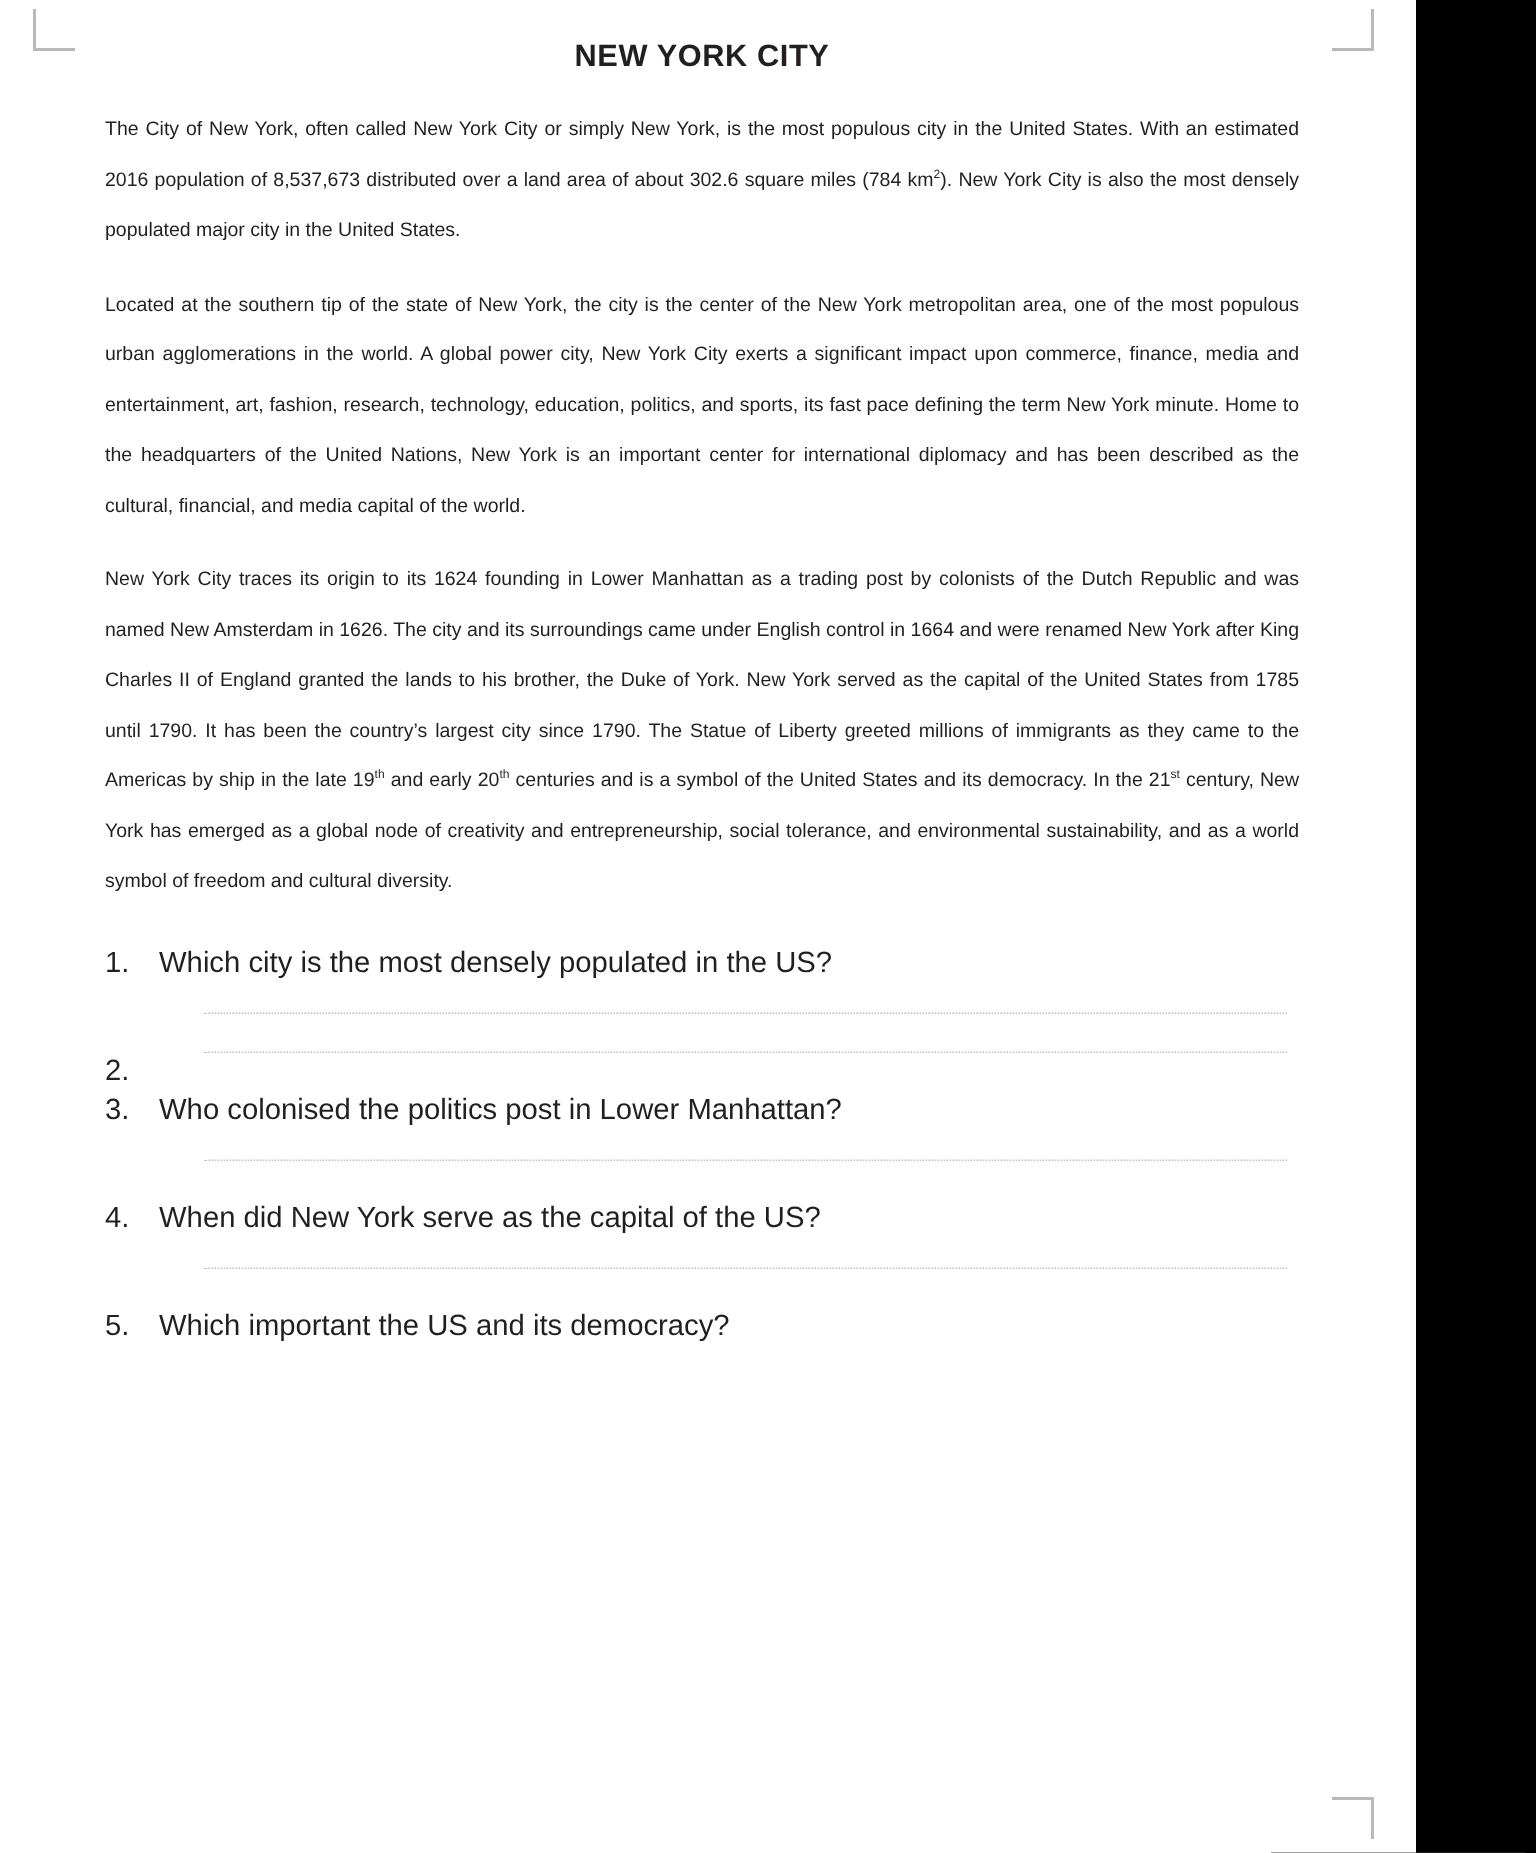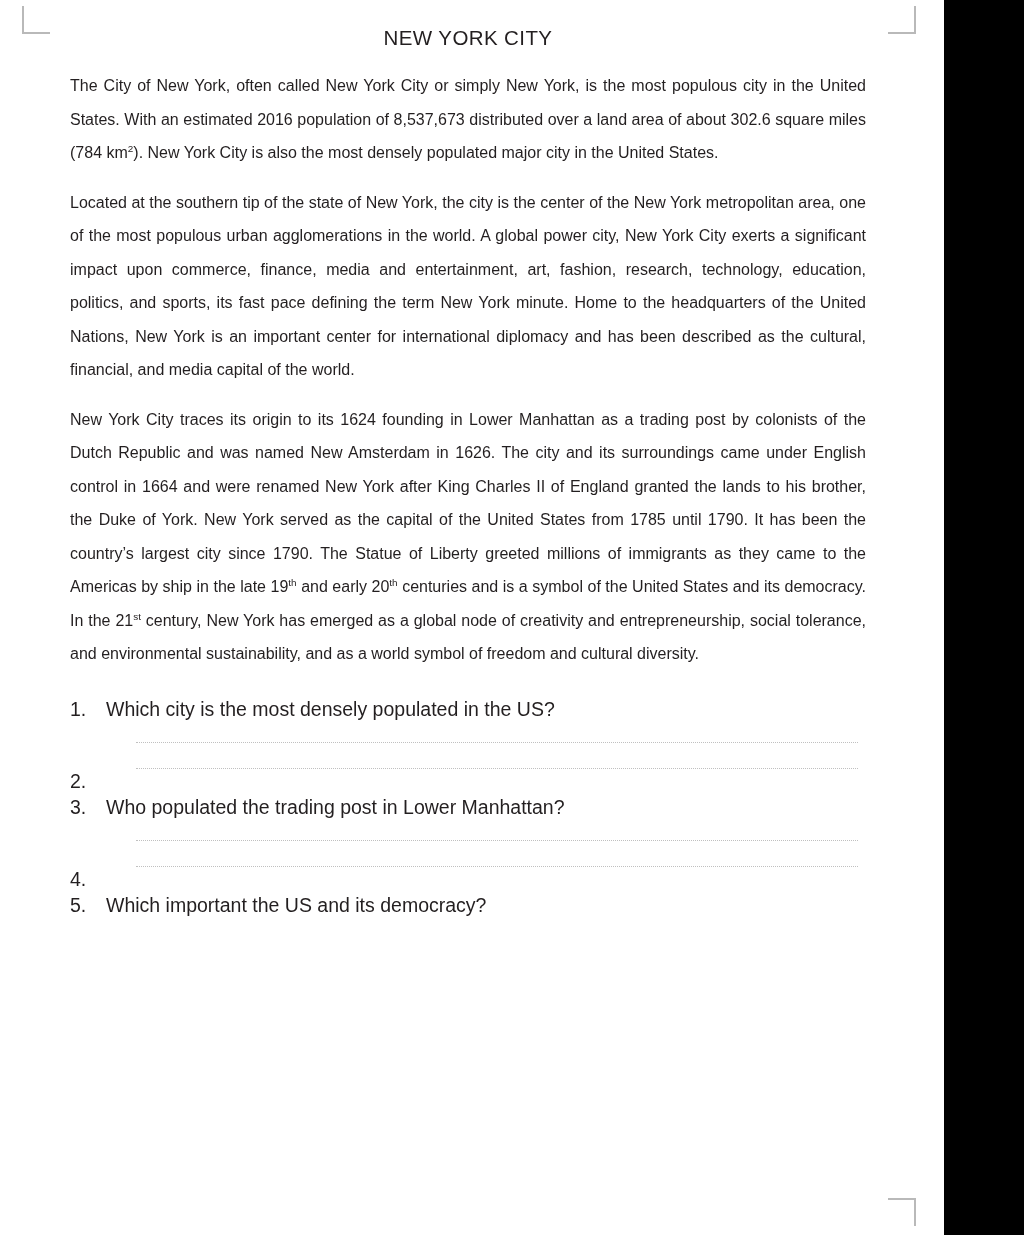--- a/index.html
+++ b/index.html
@@ -39,26 +39,26 @@
   .crop.tl { left: 22px; top: 6px; border-left-width: 2px; border-bottom-width: 2px; }
   .crop.tr { left: 888px; top: 6px; border-right-width: 2px; border-bottom-width: 2px; }
   .crop.br { left: 888px; top: 1198px; border-right-width: 2px; border-top-width: 2px; }
 
   .doc-title {
     text-align: center;
     font-size: 20.5px;
     letter-spacing: 0.4px;
     color: #231f20;
     margin: 26px 0 0 0;
-    font-weight: 400;
+    font-weight: 700;
   }
   p.para {
     text-align: justify;
     text-justify: inter-word;
-    font-size: 16px;
+    font-size: 13px;
     line-height: 33.5px;
     color: #231f20;
     margin: 16px 0 0 0;
     -webkit-hyphens: none;
     hyphens: none;
   }
   p.para.first { margin-top: 19px; }
   sup {
     font-size: 0.62em;
     vertical-align: super;
@@ -121,25 +121,26 @@
         <span class="qnum">1.</span>
         <span>Which city is the most densely populated in the US?</span>
         <div class="answer-line"></div>
       </li>
       <li>
         <span class="qnum">2.</span>
         <div class="answer-line"></div>
       </li>
       <li>
         <span class="qnum">3.</span>
-        <span>Who populated the trading post in Lower Manhattan?</span>
+        <span>Who colonised the politics post in Lower Manhattan?</span>
         <div class="answer-line"></div>
       </li>
       <li>
         <span class="qnum">4.</span>
+        <span>When did New York serve as the capital of the US?</span>
         <div class="answer-line"></div>
       </li>
       <li>
         <span class="qnum">5.</span>
         <span>Which important the US and its democracy?</span>
       </li>
     </ol>
   </div>
 </div>
 

